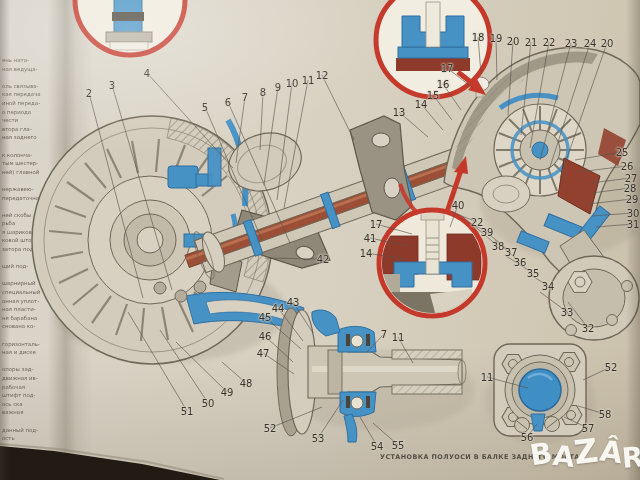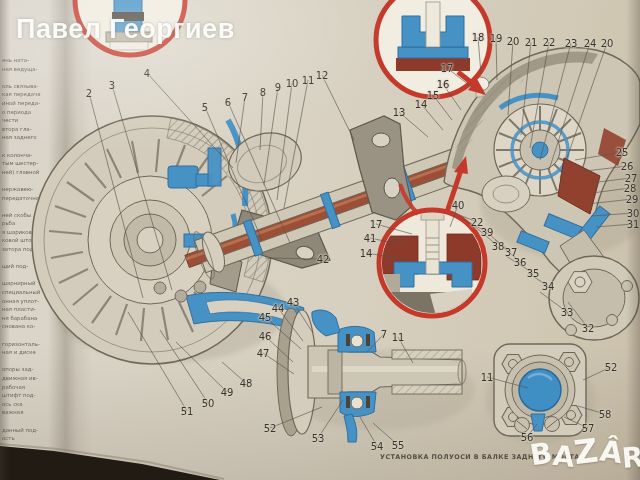--- a/index.html
+++ b/index.html
@@ -420,21 +420,20 @@
       <span class="callout" style="left: 384px; top: 334px;">7</span>
       <span class="callout" style="left: 398px; top: 337px;">11</span>
       <span class="callout" style="left: 487px; top: 377px;">11</span>
       <span class="callout" style="left: 611px; top: 367px;">52</span>
       <span class="callout" style="left: 605px; top: 414px;">58</span>
       <span class="callout" style="left: 588px; top: 428px;">57</span>
       <span class="callout" style="left: 527px; top: 437px;">56</span>
     </div>
 
   <div class="caption">УСТАНОВКА ПОЛУОСИ В БАЛКЕ ЗАДНЕГО МОСТА</div>
-  <div class="wm-seller">Павел Георгиев</div>
   <div class="wm-bazar" id="wm-bazar">
       <span class="bz0">B</span>
       <span class="bz1">A</span>
       <span class="bz2">Z</span>
       <span class="bz3">Â</span>
       <span class="bz4">R</span>
     </div>
 
   <div class="haze"></div>
   <div class="edge-left"></div>

